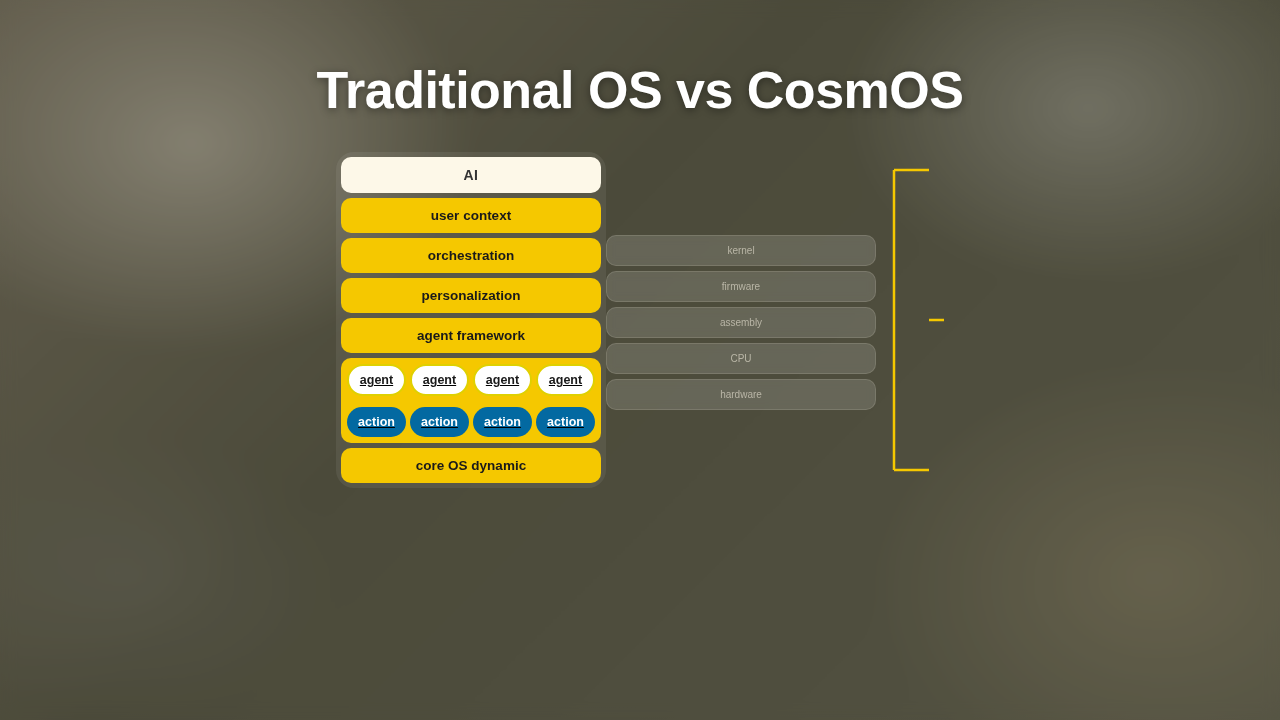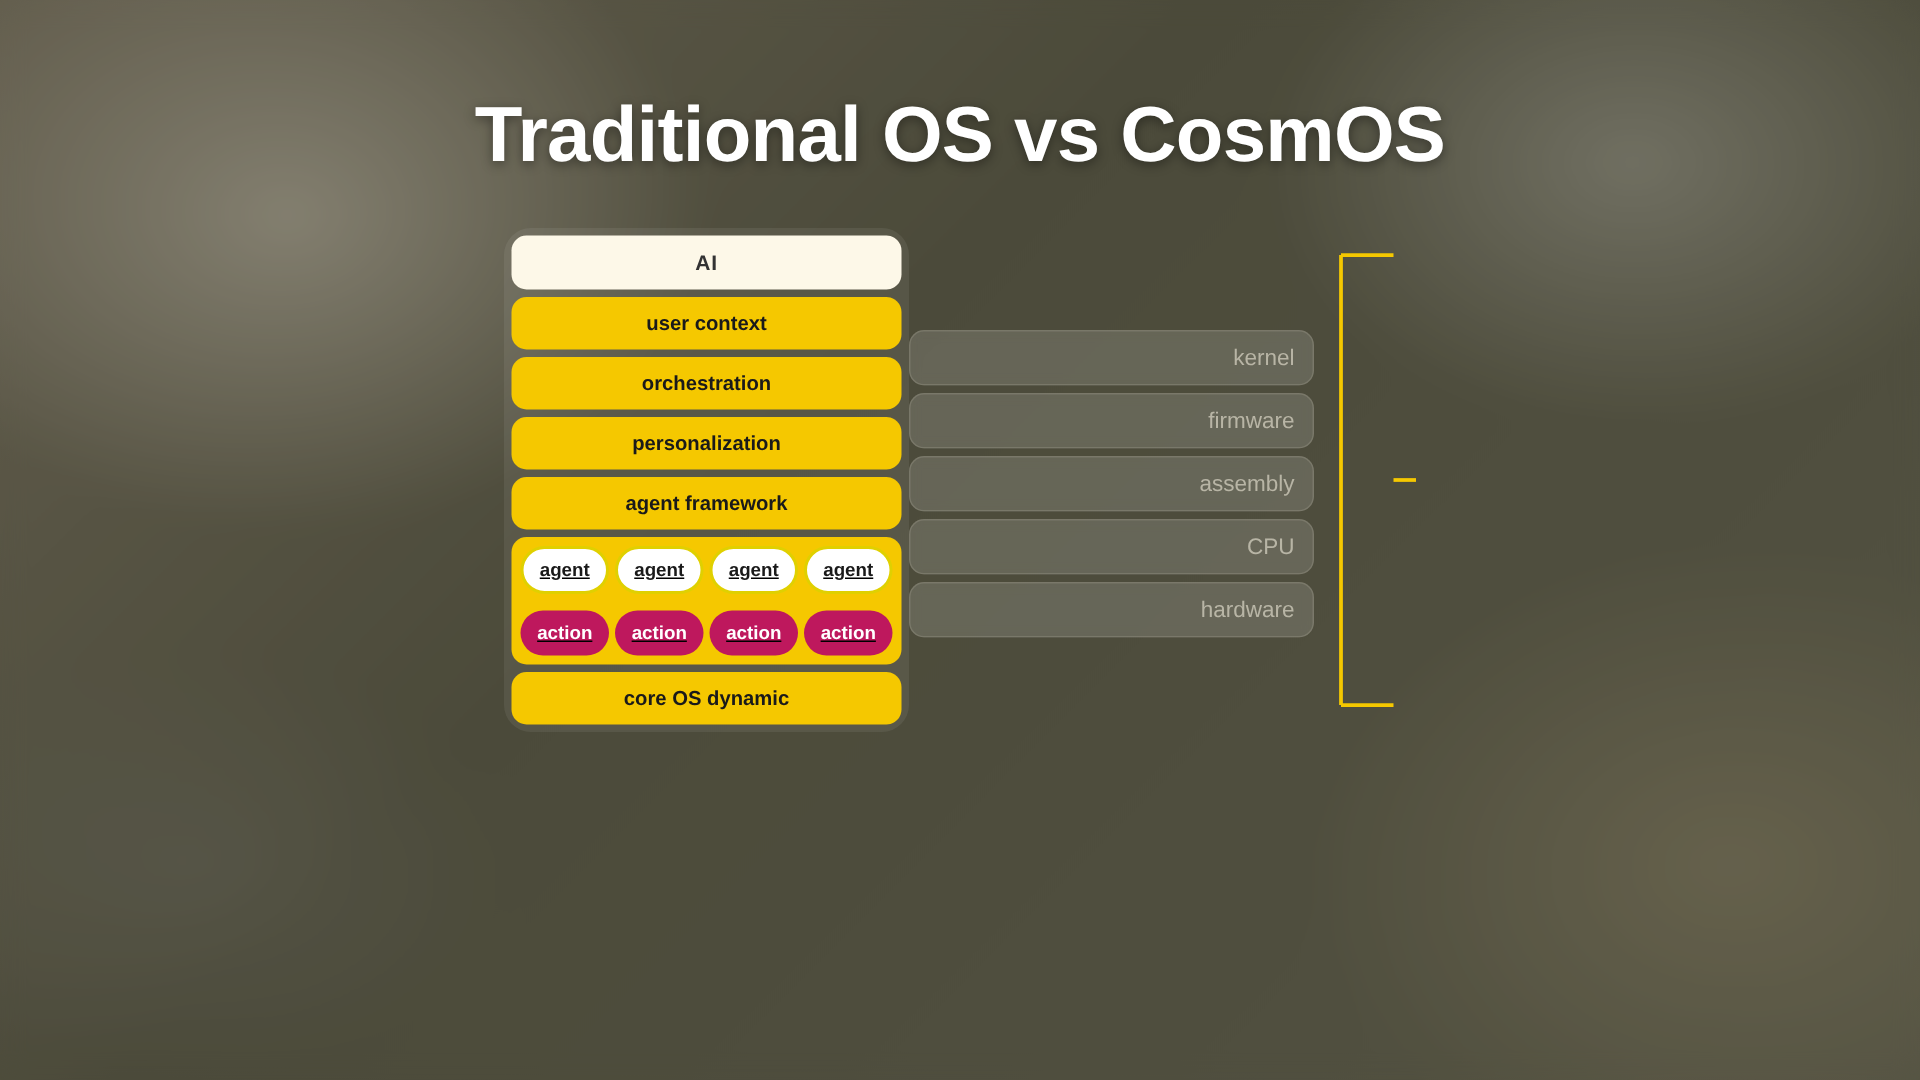--- a/index.html
+++ b/index.html
@@ -116,21 +116,21 @@
       border-radius: 50px;
       padding: 7px 4px;
       text-align: center;
       font-size: 12.5px;
       font-weight: 700;
       color: #1a1a1a;
     }
 
     .action-pill {
       flex: 1;
-      background: #be185d;
+      background: #0369a1;
       border-radius: 50px;
       padding: 8px 4px;
       text-align: center;
       font-size: 12.5px;
       font-weight: 700;
       color: white;
     }
 
     
     .bracket-area {
@@ -160,22 +160,22 @@
       display: flex;
       flex-direction: column;
       gap: 5px;
       margin-top: 5px;
       width: 270px;
     }
 
     .layer-faded {
       border-radius: 10px;
       padding: 9px 12px;
-      text-align: right;
-      font-size: 15px;
+      text-align: center;
+      font-size: 10px;
       font-weight: 500;
       background: rgba(180,180,170,0.25);
       color: rgba(220,215,200,0.7);
       backdrop-filter: blur(4px);
       border: 1px solid rgba(200,195,180,0.2);
     }
 
     .main-col {
       display: flex;
       flex-direction: row;

